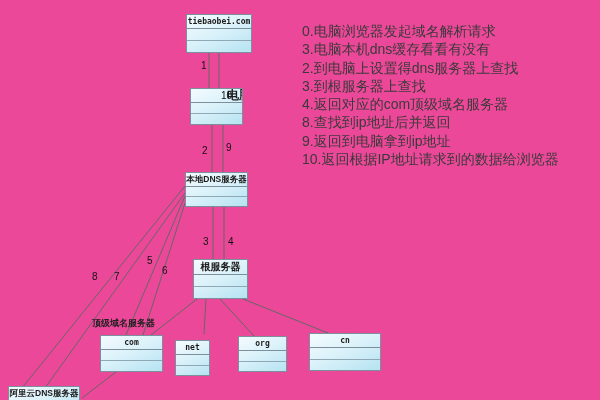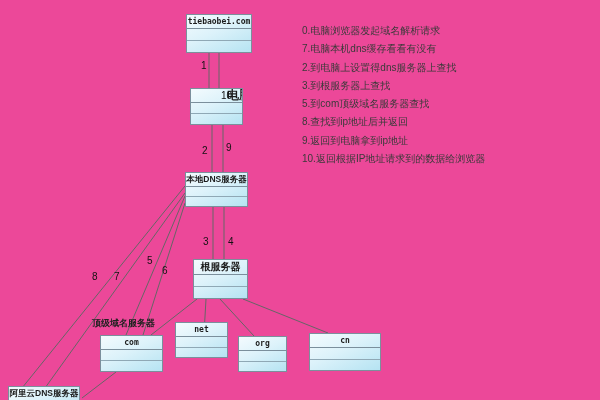--- a/index.html
+++ b/index.html
@@ -22,21 +22,21 @@
   .uml-row:last-child{border-bottom:none;}
   .edge-label{
     position:absolute;font-size:10px;color:#111;font-family:"Liberation Sans",sans-serif;
     line-height:10px;
   }
   .free-label{
     position:absolute;font-size:9px;font-weight:bold;color:#222;white-space:nowrap;text-align:right;
   }
   .steps{
     position:absolute;left:302px;top:22px;width:296px;
-    font-size:10px;color:#3a3a3a;
+    font-size:14px;color:#3a3a3a;
   }
   .step-line{white-space:nowrap;height:18.3px;line-height:18.3px;overflow:visible;}
 </style>
 </head>
 <body>
 
 <div class="canvas">
 
   <svg class="lines-layer" viewBox="0 0 600 400" xmlns="http://www.w3.org/2000/svg">
     <g stroke="#666666" stroke-width="1" fill="none">
@@ -81,21 +81,21 @@
     <div class="uml-row"></div>
     <div class="uml-row"></div>
   </div>
 
   <div class="uml-box" style="left:100px;top:335px;width:63px;height:37px;">
     <div class="uml-title mono">com</div>
     <div class="uml-row"></div>
     <div class="uml-row"></div>
   </div>
 
-  <div class="uml-box" style="left:175px;top:322px;width:53px;height:36px;">
+  <div class="uml-box" style="left:175px;top:340px;width:35px;height:36px;">
     <div class="uml-title mono">net</div>
     <div class="uml-row"></div>
     <div class="uml-row"></div>
   </div>
 
   <div class="uml-box" style="left:238px;top:336px;width:49px;height:36px;justify-content:center;">
     <div class="uml-title mono">org</div>
     <div class="uml-row"></div>
     <div class="uml-row"></div>
   </div>
@@ -119,22 +119,22 @@
   <div class="edge-label" style="left:226px;top:143px;">9</div>
   <div class="edge-label" style="left:203px;top:237px;">3</div>
   <div class="edge-label" style="left:228px;top:237px;">4</div>
   <div class="edge-label" style="left:147px;top:256px;">5</div>
   <div class="edge-label" style="left:162px;top:266px;">6</div>
   <div class="edge-label" style="left:114px;top:272px;">7</div>
   <div class="edge-label" style="left:92px;top:272px;">8</div>
 
   <div class="steps">
     <div class="step-line">0.电脑浏览器发起域名解析请求</div>
-    <div class="step-line">7.电脑本机dns缓存看看有没有</div>
+    <div class="step-line">3.电脑本机dns缓存看看有没有</div>
     <div class="step-line">2.到电脑上设置得dns服务器上查找</div>
     <div class="step-line">3.到根服务器上查找</div>
-    <div class="step-line">5.到com顶级域名服务器查找</div>
+    <div class="step-line">4.返回对应的com顶级域名服务器</div>
     <div class="step-line">8.查找到ip地址后并返回</div>
     <div class="step-line">9.返回到电脑拿到ip地址</div>
     <div class="step-line">10.返回根据IP地址请求到的数据给浏览器</div>
   </div>
 
 </div>
 
 </body></html>

